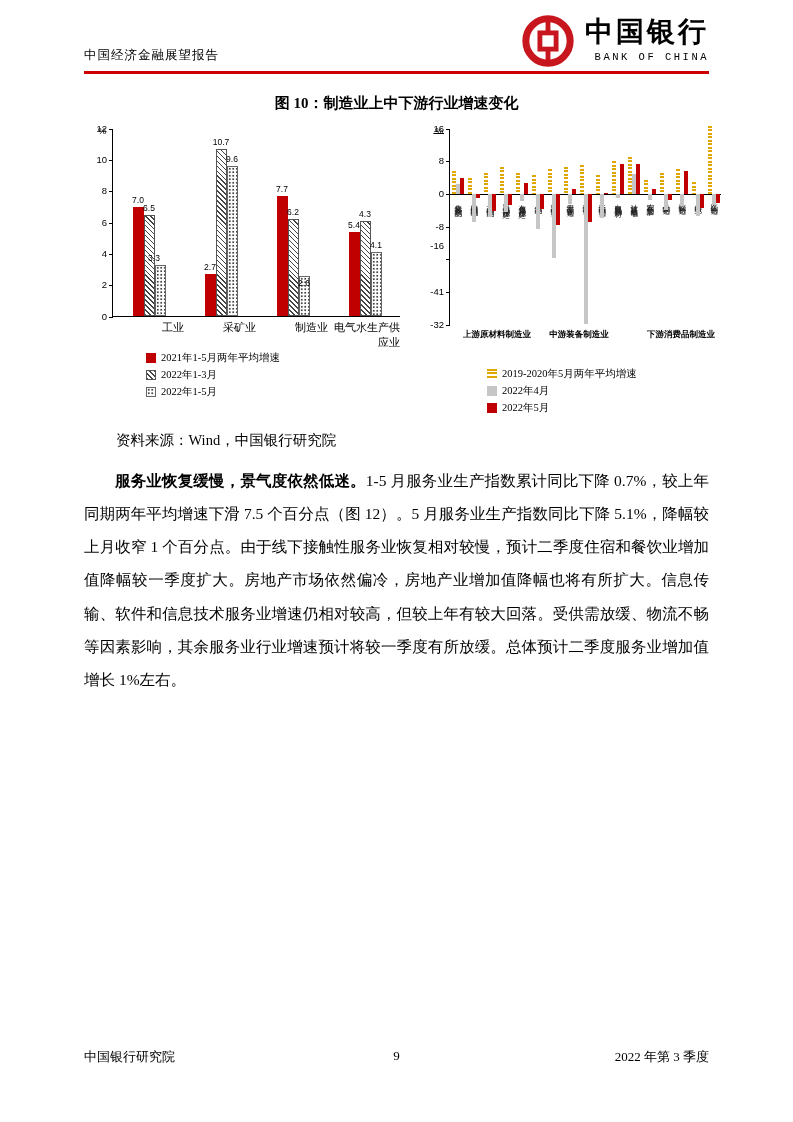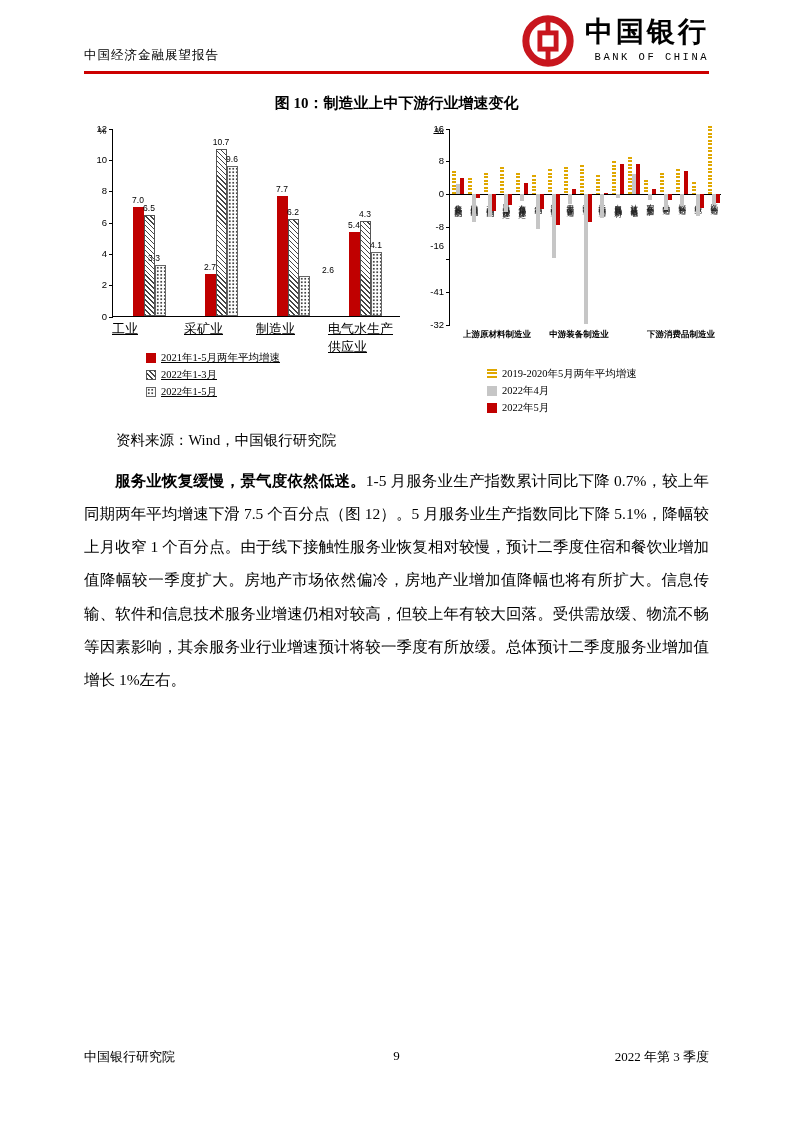--- a/index.html
+++ b/index.html
@@ -39,35 +39,35 @@
   .plot { position:relative; background:#fff; }
   #fig9 .plot { width:288px; height:188px; border-left:1px solid #000; border-bottom:1px solid #000; }
   #fig9 .yaxis { height:188px; }
   #fig10 .plot { width:272px; height:196px; border-left:1px solid #000; }
   #fig10 .yaxis { height:196px; }
   .ytickmark { position:absolute; left:-4px; width:4px; height:1px; background:#000; }
   .zeroline { position:absolute; left:0; right:0; height:1px; background:#000; }
   .bar { position:absolute; }
   .vlabel { position:absolute; width:26px; text-align:center; font-size:8.5px; font-family:"Liberation Sans",sans-serif; }
   .xlabels { position:relative; height:22px; width:288px; }
-  .xlabel { position:absolute; top:3px; text-align:left; font-size:13px; font-family:"Liberation Sans",sans-serif;text-decoration:underline; }
+  .xlabel { position:absolute; top:3px; text-align:right; font-size:11px; font-family:"Liberation Sans",sans-serif; }
   .xlabel-vert { position:absolute; writing-mode:vertical-rl; font-size:7.5px; line-height:1.15; font-family:"Liberation Sans",sans-serif; letter-spacing:1px; color:#222; }
   .groups { position:relative; height:30px; width:272px; }
   .grouplabel { position:absolute; top:4px; text-align:center; font-size:8.5px; font-weight:700; font-family:"Liberation Sans",sans-serif; }
 
   
   .sw-solid-red { background:#c00000; }
   .sw-red { background:#c00000; }
   .sw-gray { background:#c6c6c6; }
   .sw-hatch { background-color:#fff; background-image:repeating-linear-gradient(45deg,#444 0,#444 1px,transparent 1px,transparent 3.5px); border:1px solid #555; }
   .sw-dots { background-color:#fff; background-image:radial-gradient(#444 0.7px,transparent 0.8px); background-size:3.5px 3.5px; border:1px solid #666; }
   .sw-yellow-dash { background-image:repeating-linear-gradient(to bottom,#dfa700 0,#dfa700 2px,#fff 2px,#fff 3.5px); }
 
   .legend { margin-top:12px; display:flex; flex-direction:column; gap:3px; font-size:10.5px; }
-  #fig9 .legend { margin-left:62px;text-decoration:underline; }
+  #fig9 .legend { margin-left:62px; }
   #fig10 .legend { margin-left:66px; }
   .legend-item { display:flex; align-items:center; }
   .legend-item .swatch { width:10px; height:10px; display:inline-block; margin-right:5px; flex:none; }
 
   .source-note { margin:16px 84px 0 116px; font-size:14.5px; }
 
   
   .footer { position:absolute; top:1048px; left:84px; right:84px; display:flex; justify-content:space-between; font-size:13px; }
   .footer-page { position:absolute; left:50%; transform:translateX(-50%); }
 </style>
@@ -133,21 +133,21 @@
               <div class="vlabel" style="left: 84px; top: 133.7px;">2.7</div>
               <div class="bar sw-hatch" style="left: 102.5px; width: 11px; height: 167.633px; top: 20.3667px;"></div>
               <div class="vlabel" style="left: 95px; top: 8.36667px;">10.7</div>
               <div class="bar sw-dots" style="left: 113.5px; width: 11px; height: 150.4px; top: 37.6px;"></div>
               <div class="vlabel" style="left: 106px; top: 25.6px;">9.6</div>
               <div class="bar sw-solid-red" style="left: 163.5px; width: 11px; height: 120.633px; top: 67.3667px;"></div>
               <div class="vlabel" style="left: 156px; top: 55.3667px;">7.7</div>
               <div class="bar sw-hatch" style="left: 174.5px; width: 11px; height: 97.1333px; top: 90.8667px;"></div>
               <div class="vlabel" style="left: 167px; top: 78.8667px;">6.2</div>
               <div class="bar sw-dots" style="left: 185.5px; width: 11px; height: 40.7333px; top: 147.267px;"></div>
-              <div class="vlabel" style="left: 178px; top: 136px; margin-left: 24px;">2.6</div>
+              <div class="vlabel" style="left: 178px; top: 149px;">2.6</div>
               <div class="bar sw-solid-red" style="left: 235.5px; width: 11px; height: 84.6px; top: 103.4px;"></div>
               <div class="vlabel" style="left: 228px; top: 91.4px;">5.4</div>
               <div class="bar sw-hatch" style="left: 246.5px; width: 11px; height: 95.5667px; top: 92.4333px;"></div>
               <div class="vlabel" style="left: 239px; top: 80.4333px;">4.3</div>
               <div class="bar sw-dots" style="left: 257.5px; width: 11px; height: 64.2333px; top: 123.767px;"></div>
               <div class="vlabel" style="left: 250px; top: 111.767px;">4.1</div>
             </div>
           <div class="xlabels">
               <div class="xlabel" style="left: 0px; width: 72px;">工业</div>
               <div class="xlabel" style="left: 72px; width: 72px;">采矿业</div>

